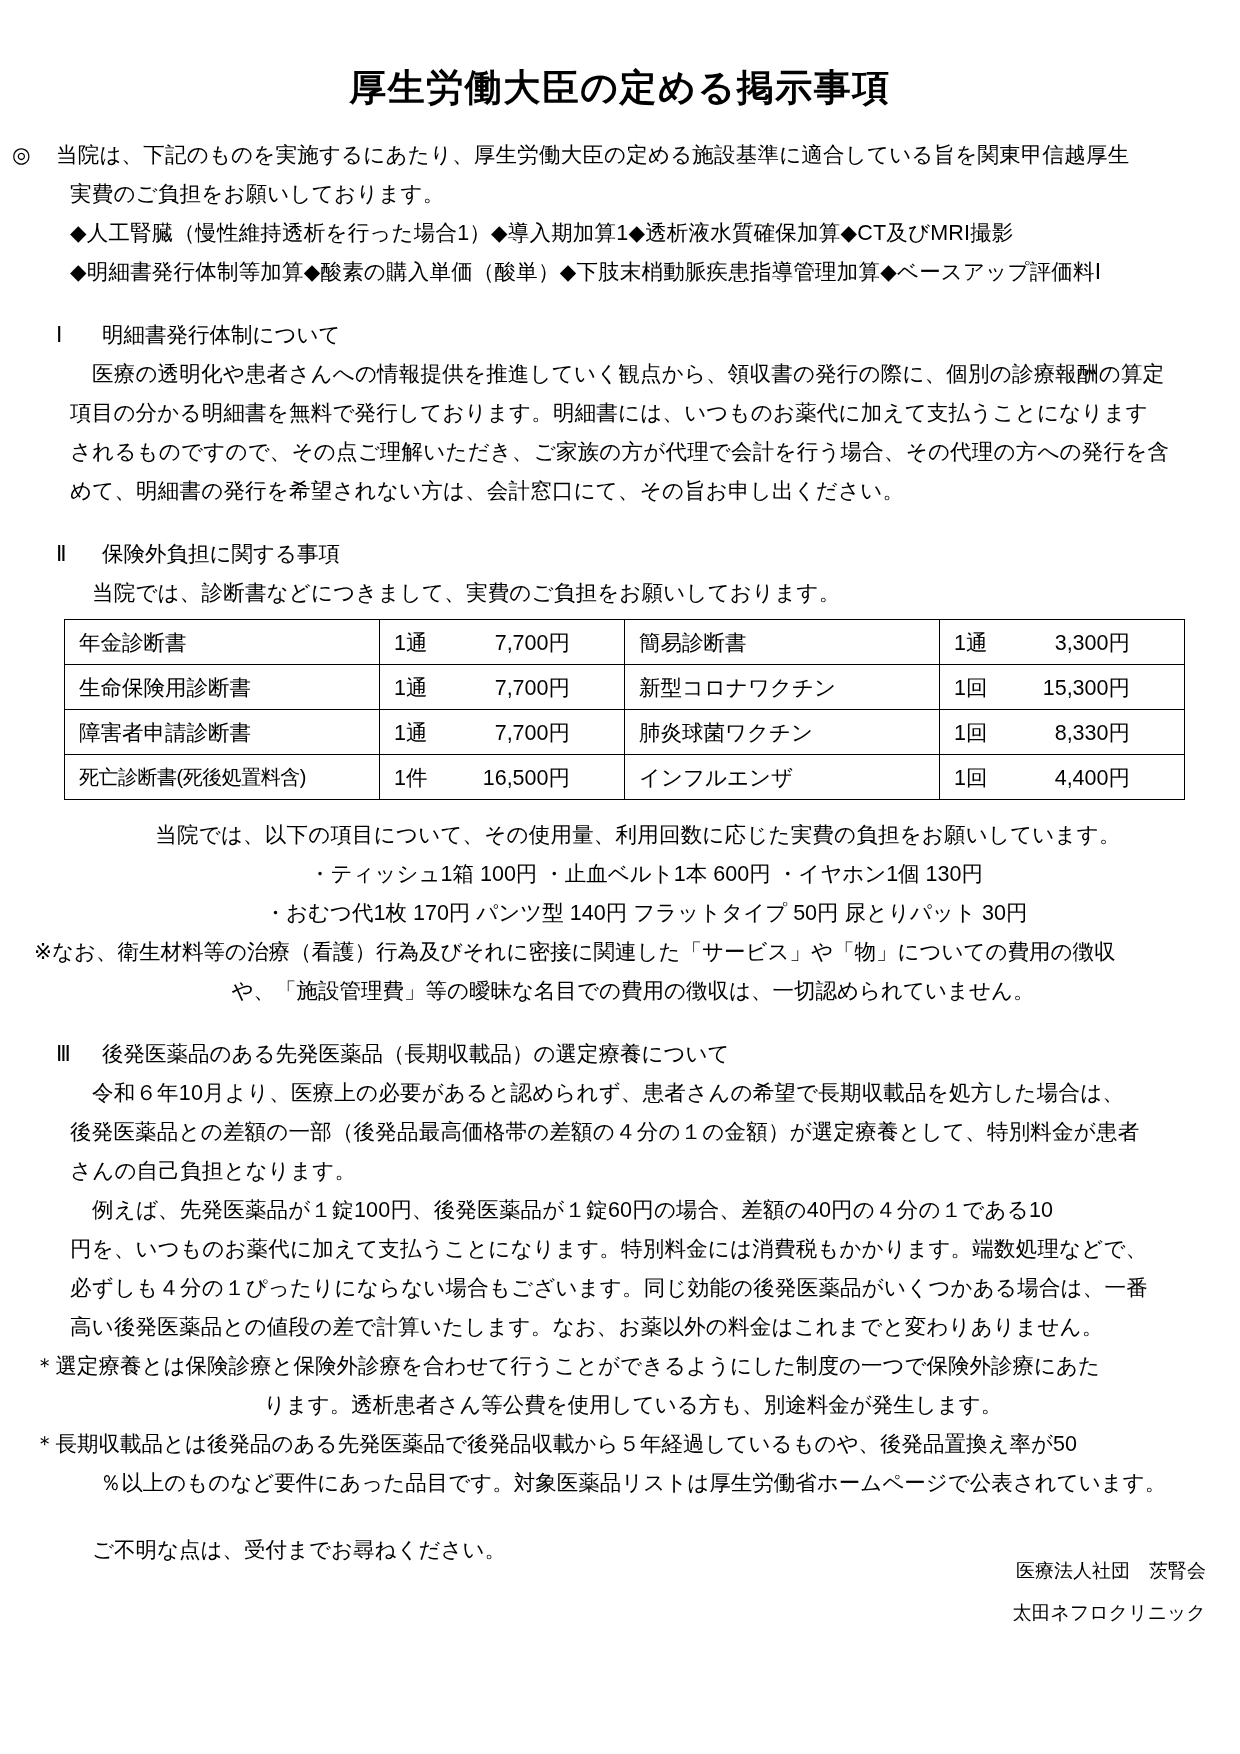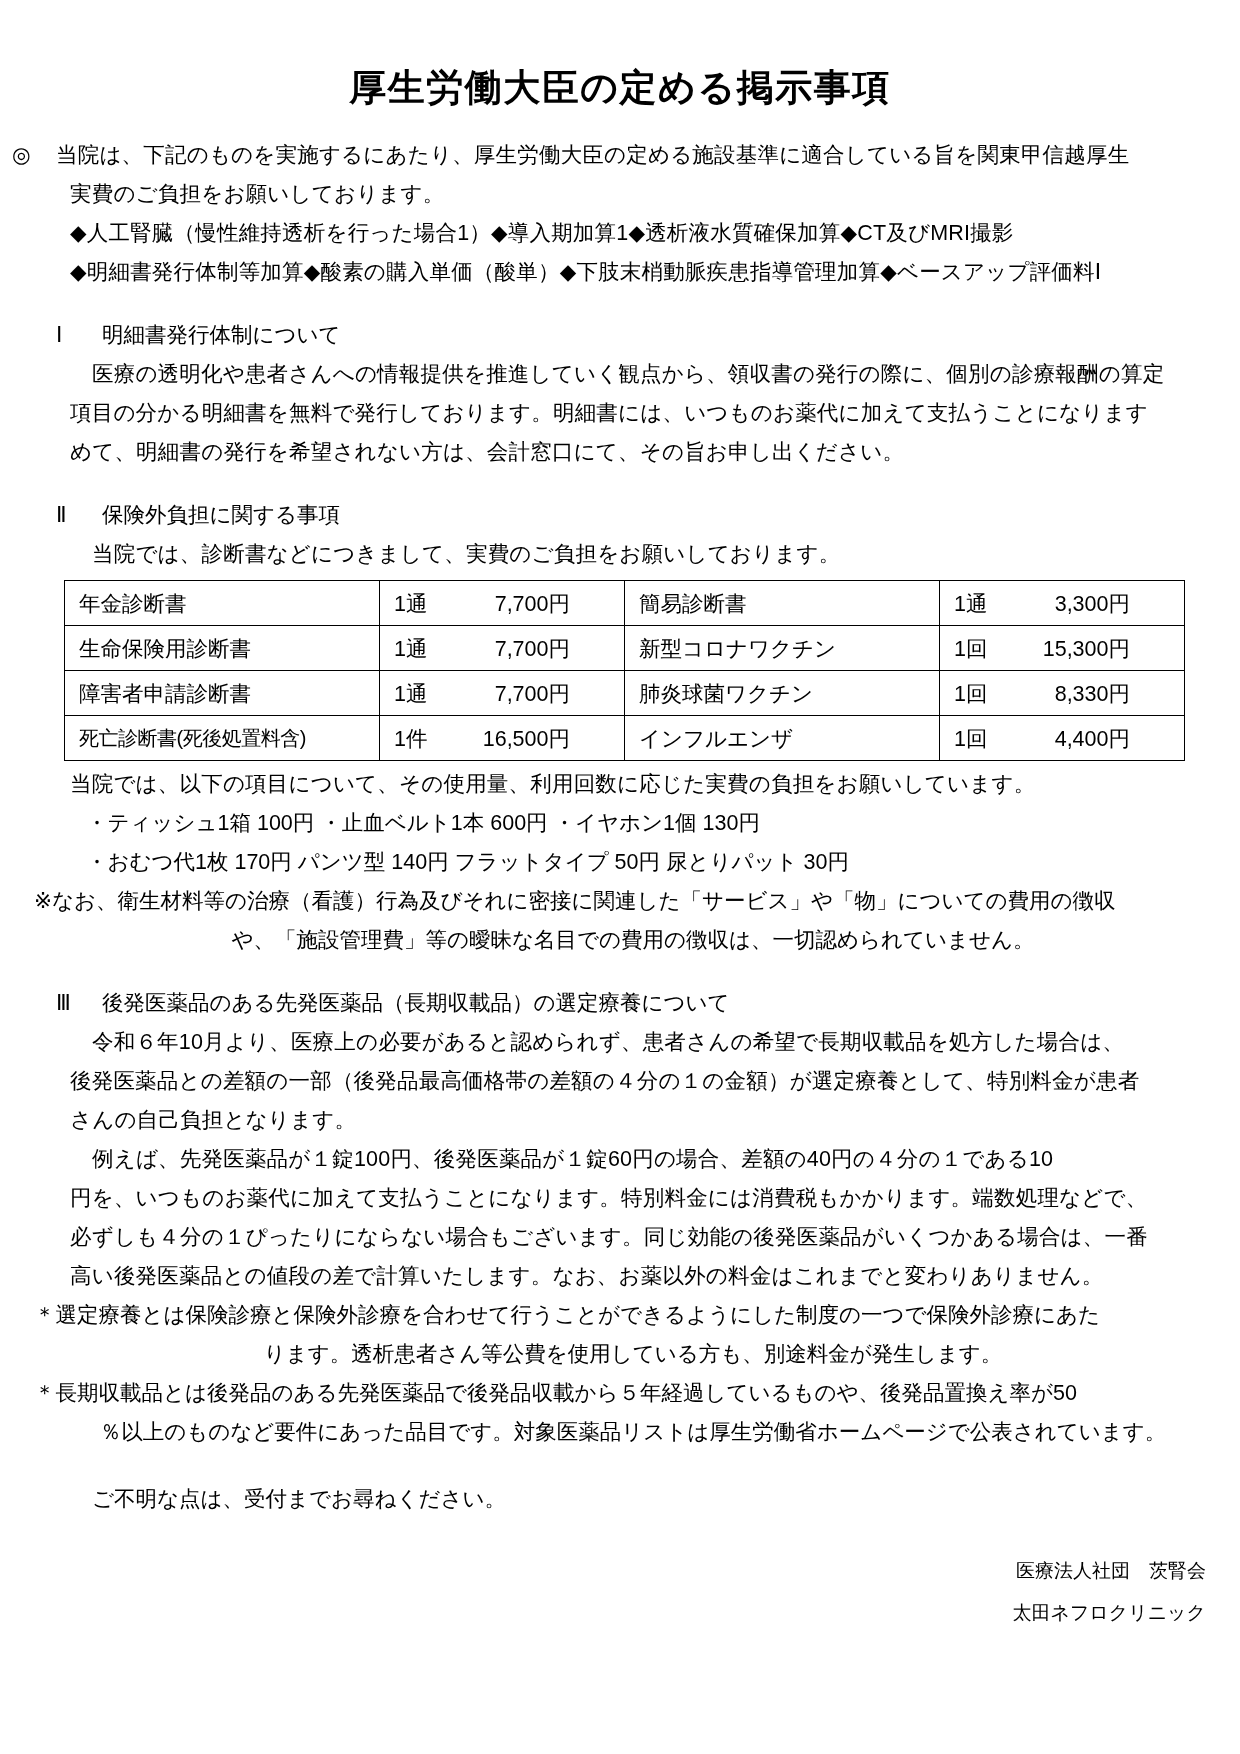--- a/index.html
+++ b/index.html
@@ -89,21 +89,21 @@
   }
   td.price-cell .amount {
     display: inline-block;
     min-width: 132px;
     text-align: right;
     padding-right: 10px;
   }
   .small-name { font-size: 20px; letter-spacing: -0.5px; margin-left: 12px; }
 
   
-  .bullets { margin-top: 4px; }
+  .bullets { margin-top: 16px; text-align: center; }
   .bullet-line {
     font-size: 21.5px;
     line-height: 39px;
     padding-left: 52px;
     white-space: nowrap;
   }
 
   .note-line {
     font-size: 21.5px;
     line-height: 39px;
@@ -144,20 +144,21 @@
     <div class="para indent-1">◆人工腎臓（慢性維持透析を行った場合1）◆導入期加算1◆透析液水質確保加算◆CT及びMRI撮影</div>
     <div class="para indent-1">◆明細書発行体制等加算◆酸素の購入単価（酸単）◆下肢末梢動脈疾患指導管理加算◆ベースアップ評価料Ⅰ</div>
   </div>
 
   <div class="block">
     <div class="sec-head">
       <span class="numeral">Ⅰ</span><span>明細書発行体制について</span>
     </div>
     <div class="para indent-2">医療の透明化や患者さんへの情報提供を推進していく観点から、領収書の発行の際に、個別の診療報酬の算定</div>
     <div class="para indent-1">項目の分かる明細書を無料で発行しております。明細書には、いつものお薬代に加えて支払うことになります</div>
+    <div class="para indent-1">されるものですので、その点ご理解いただき、ご家族の方が代理で会計を行う場合、その代理の方への発行を含</div>
     <div class="para indent-1">めて、明細書の発行を希望されない方は、会計窓口にて、その旨お申し出ください。</div>
   </div>
 
   <div class="block">
     <div class="sec-head">
       <span class="numeral">Ⅱ</span><span>保険外負担に関する事項</span>
     </div>
     <div class="para indent-2">当院では、診断書などにつきまして、実費のご負担をお願いしております。</div>
 
     <table class="fee-table">

